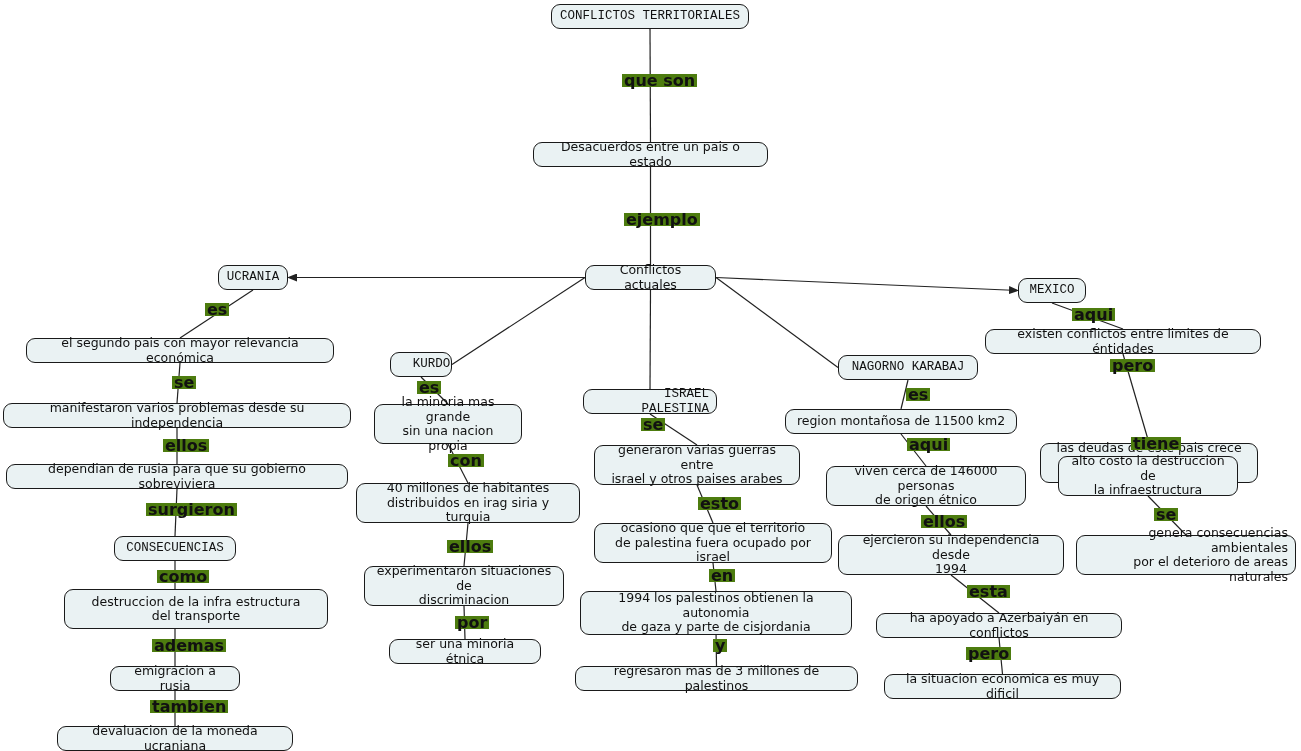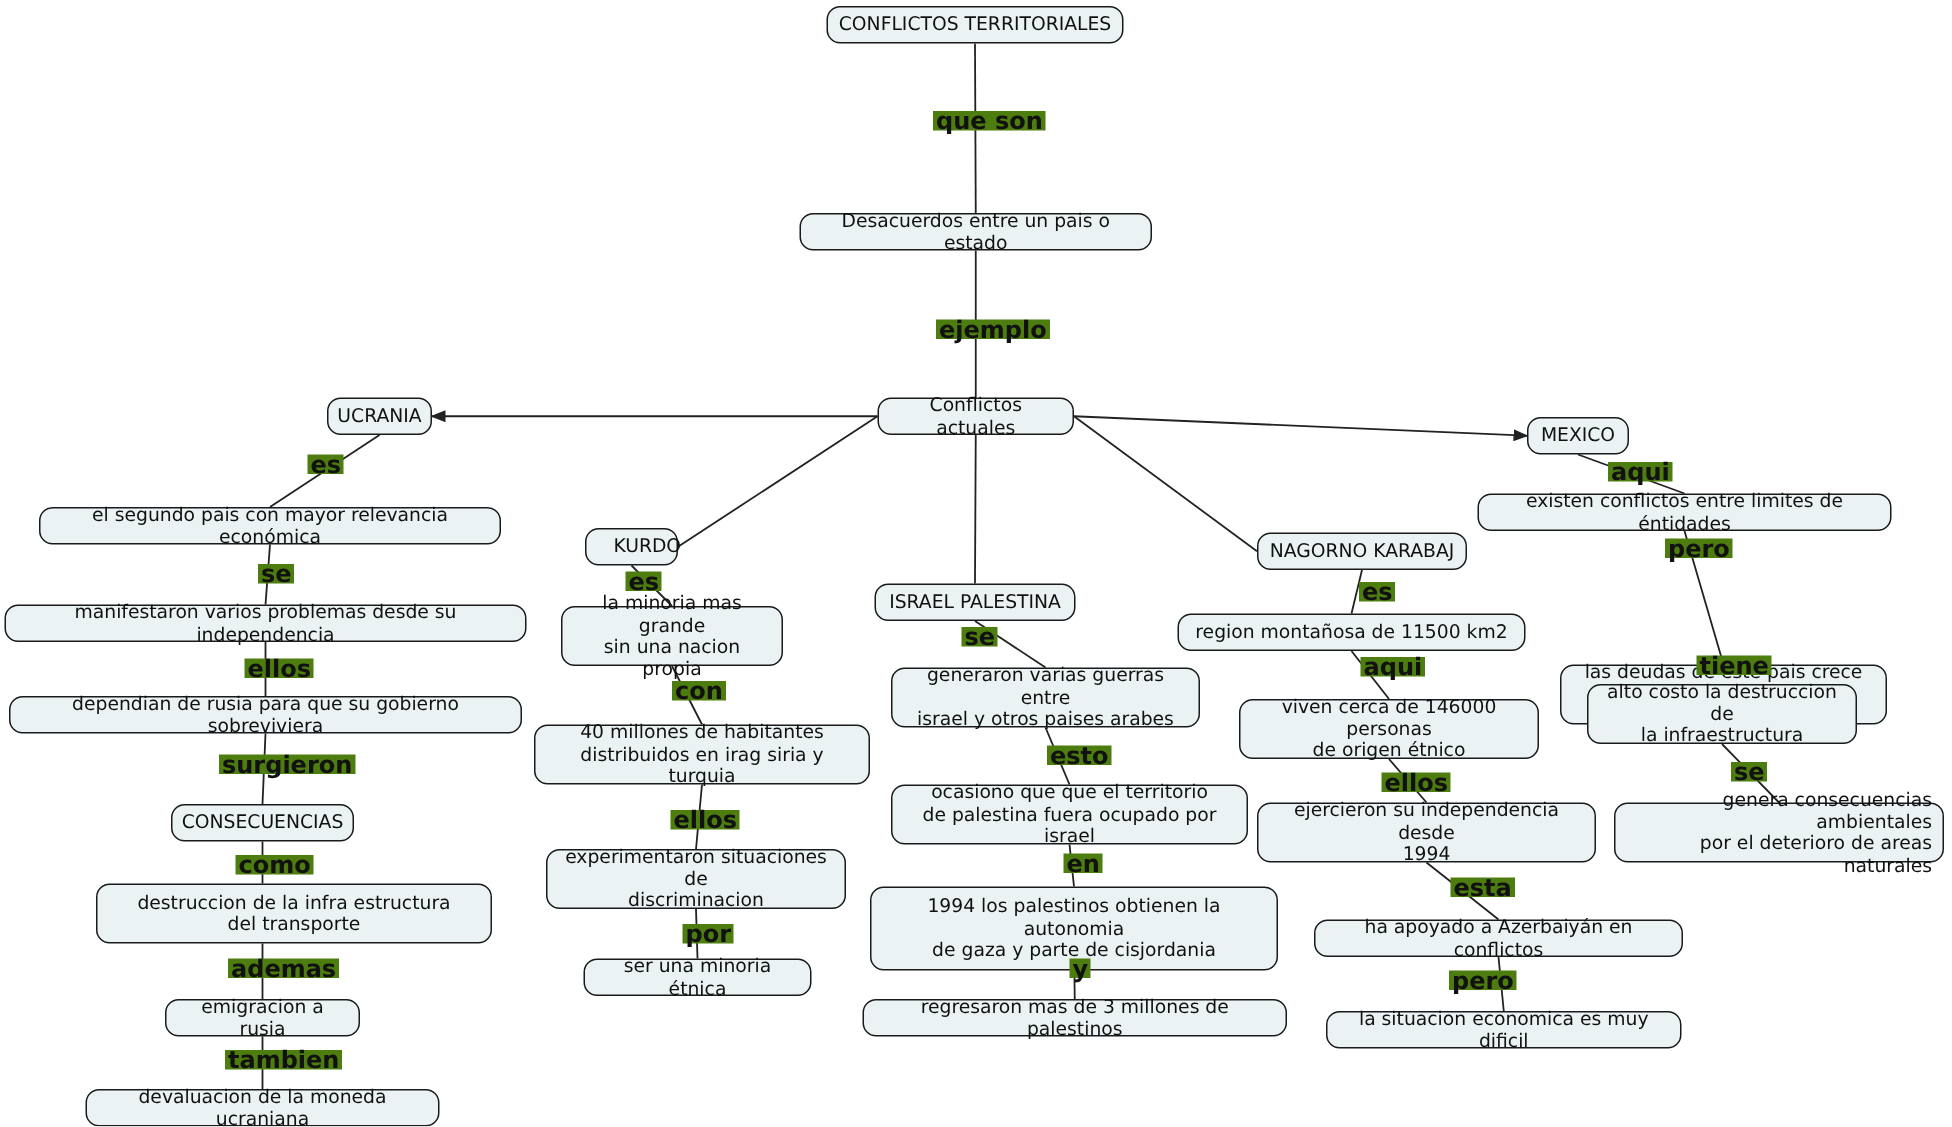--- a/index.html
+++ b/index.html
@@ -36,20 +36,21 @@
     text-align: center;
     display: flex;
     align-items: center;
     justify-content: center;
     padding: 2px 7px;
     white-space: pre-line;
     z-index: 2;
   }
   .node.strong {
     border-width: 1.6px;
+    font-family: Liberation Mono, monospace;
   }
   .edge-label {
     position: absolute;
     font-size: 16px;
     line-height: 13px;
     color: #111111;
     background: #4d7c0f;
     padding: 0 2px;
     white-space: nowrap;
     z-index: 3;
@@ -121,21 +122,21 @@
 sin una nacion propia</div>
       <div class="node" style="left: 356px; top: 483px; width: 224px; height: 40px;">40 millones de habitantes
 distribuidos en irag siria y turquia</div>
       <div class="node" style="left: 364px; top: 566px; width: 200px; height: 40px;">experimentaron situaciones de
 discriminacion</div>
       <div class="node" style="left: 389px; top: 639px; width: 152px; height: 25px;">ser una minoria étnica</div>
       <div class="node" style="left: 594px; top: 445px; width: 206px; height: 40px;">generaron varias guerras entre
 israel y otros paises arabes</div>
       <div class="node" style="left: 594px; top: 523px; width: 238px; height: 40px;">ocasiono que que el territorio
 de palestina fuera ocupado por israel</div>
-      <div class="node" style="left: 580px; top: 591px; width: 272px; height: 56px;">1994 los palestinos obtienen la autonomia
+      <div class="node" style="left: 580px; top: 591px; width: 272px; height: 44px;">1994 los palestinos obtienen la autonomia
 de gaza y parte de cisjordania</div>
       <div class="node" style="left: 575px; top: 666px; width: 283px; height: 25px;">regresaron mas de 3 millones de palestinos</div>
       <div class="node" style="left: 785px; top: 409px; width: 232px; height: 25px;">region montañosa de 11500 km2</div>
       <div class="node" style="left: 826px; top: 466px; width: 200px; height: 40px;">viven cerca de 146000 personas
 de origen étnico</div>
       <div class="node" style="left: 838px; top: 535px; width: 226px; height: 40px;">ejercieron su independencia desde
 1994</div>
       <div class="node" style="left: 876px; top: 613px; width: 246px; height: 25px;">ha apoyado a Azerbaiyán en conflictos</div>
       <div class="node" style="left: 884px; top: 674px; width: 237px; height: 25px;">la situacion economica es muy dificil</div>
       <div class="node" style="left: 985px; top: 329px; width: 276px; height: 25px;">existen conflictos entre limites de éntidades</div>

